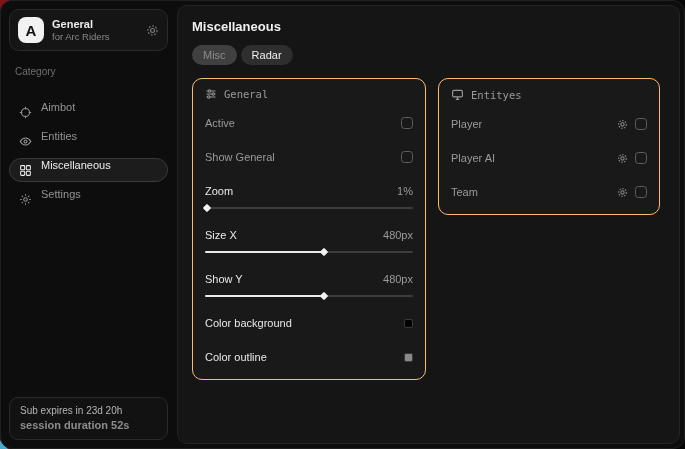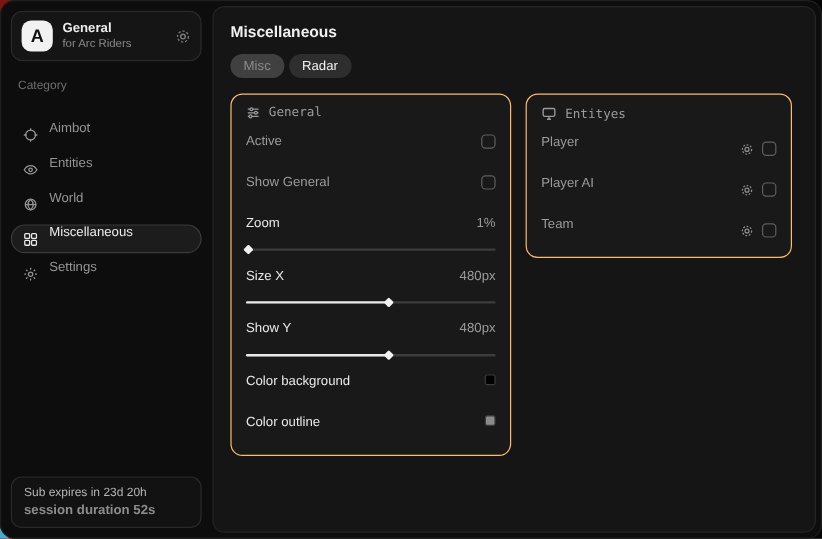--- a/index.html
+++ b/index.html
@@ -55,21 +55,21 @@
   .cards { display:flex; align-items:flex-start; gap:12px; margin-top:13px; }
   .card {
     background:#191919; border:1px solid #fdba74; border-radius:10px; padding:9px 12px 11px;
   }
   .card-general { width:234px; }
   .card-entities { width:222px; }
   .card-head {
     display:flex; align-items:center; gap:7px; color:#9a9a9a; margin-bottom:6px;
     font-family:"DejaVu Sans Mono","Liberation Mono",monospace; font-size:10.5px;
   }
-  .row { display:flex; justify-content:space-between; height:22px;margin-top:12px; }
+  .row { display:flex; align-items:center; justify-content:space-between; height:22px;margin-top:12px; }
   .row-label { font-size:11px; color:#9b9b9b; }
   .row-label.bright { color:#e8e8e8; }
   .checkbox {
     width:12px; height:12px; border:1.5px solid #5f5f5f; border-radius:3.5px; cursor:pointer;
   }
   .slider { position:relative; height:8px; margin:2px 0 5px; cursor:pointer; }
   .slider .track { position:absolute; top:3px; left:0; right:0; height:2px; background:#3c3c3c; border-radius:2px; }
   .slider .fill { position:absolute; top:3px; left:0; height:2px; background:#e9e9e9; border-radius:2px; }
   .slider .thumb {
     position:absolute; top:1px; width:6px; height:6px; background:#f2f2f2;
@@ -115,29 +115,20 @@
           <span class="nav-label">Aimbot</span>
         </div>
         <div class="nav-item">
           <span class="nav-icon">
             <svg width="13" height="13" viewBox="0 0 16 16" stroke="currentColor" stroke-width="1.3" fill="none">
               <path d="M1.5 8s2.5-4.2 6.5-4.2S14.5 8 14.5 8 12 12.2 8 12.2 1.5 8 1.5 8z"></path>
               <circle cx="8" cy="8" r="1.8"></circle>
             </svg>
           </span>
           <span class="nav-label">Entities</span>
-        </div>
-        <div class="nav-item">
-          <span class="nav-icon">
-            <svg width="13" height="13" viewBox="0 0 16 16" stroke="currentColor" stroke-width="1.3" fill="none">
-              <circle cx="8" cy="8" r="5.5"></circle>
-              <path d="M2.5 8h11M8 2.5c-3.5 3.5-3.5 7.5 0 11M8 2.5c3.5 3.5 3.5 7.5 0 11"></path>
-            </svg>
-          </span>
-          <span class="nav-label">World</span>
         </div>
         <div class="nav-item active">
           <span class="nav-icon">
             <svg width="13" height="13" viewBox="0 0 16 16" stroke="currentColor" stroke-width="1.3" fill="none">
               <rect x="2" y="2" width="5" height="5" rx="1"></rect>
               <rect x="9" y="2" width="5" height="5" rx="1"></rect>
               <rect x="2" y="9" width="5" height="5" rx="1"></rect>
               <rect x="9" y="9" width="5" height="5" rx="1"></rect>
             </svg>
           </span>

